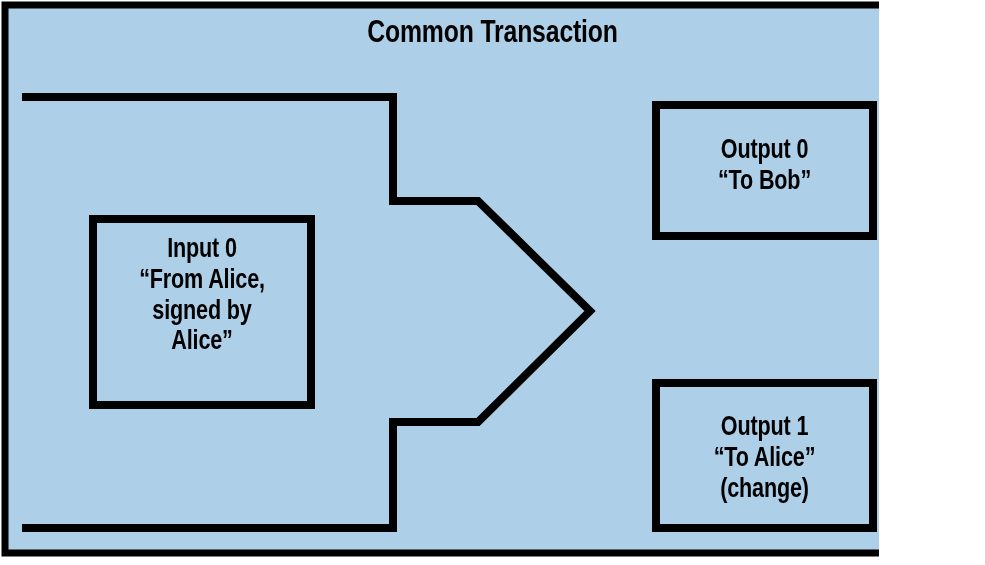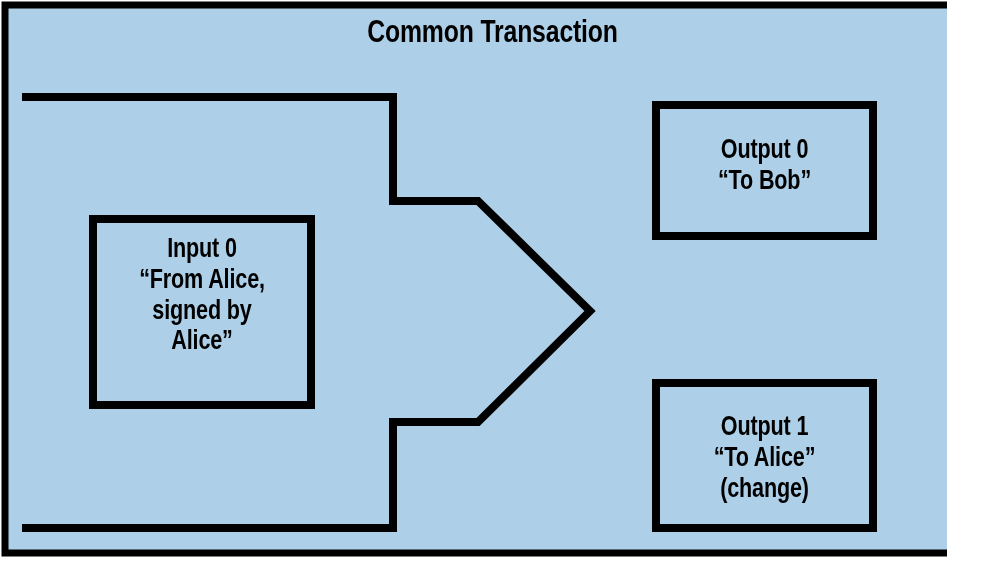--- a/index.html
+++ b/index.html
@@ -5,21 +5,21 @@
   html, body {
     margin: 0;
     padding: 0;
     background: #ffffff;
   }
   body {
     font-family: "Liberation Sans", sans-serif;
   }
   #diagram-root {
     position: relative;
-    width: 947px;
+    width: 879px;
     height: 565px;
     overflow: hidden;
     background: #ffffff;
   }
   #diagram-svg {
     position: absolute;
     left: 0;
     top: 0;
     width: 985px;
     height: 565px;

